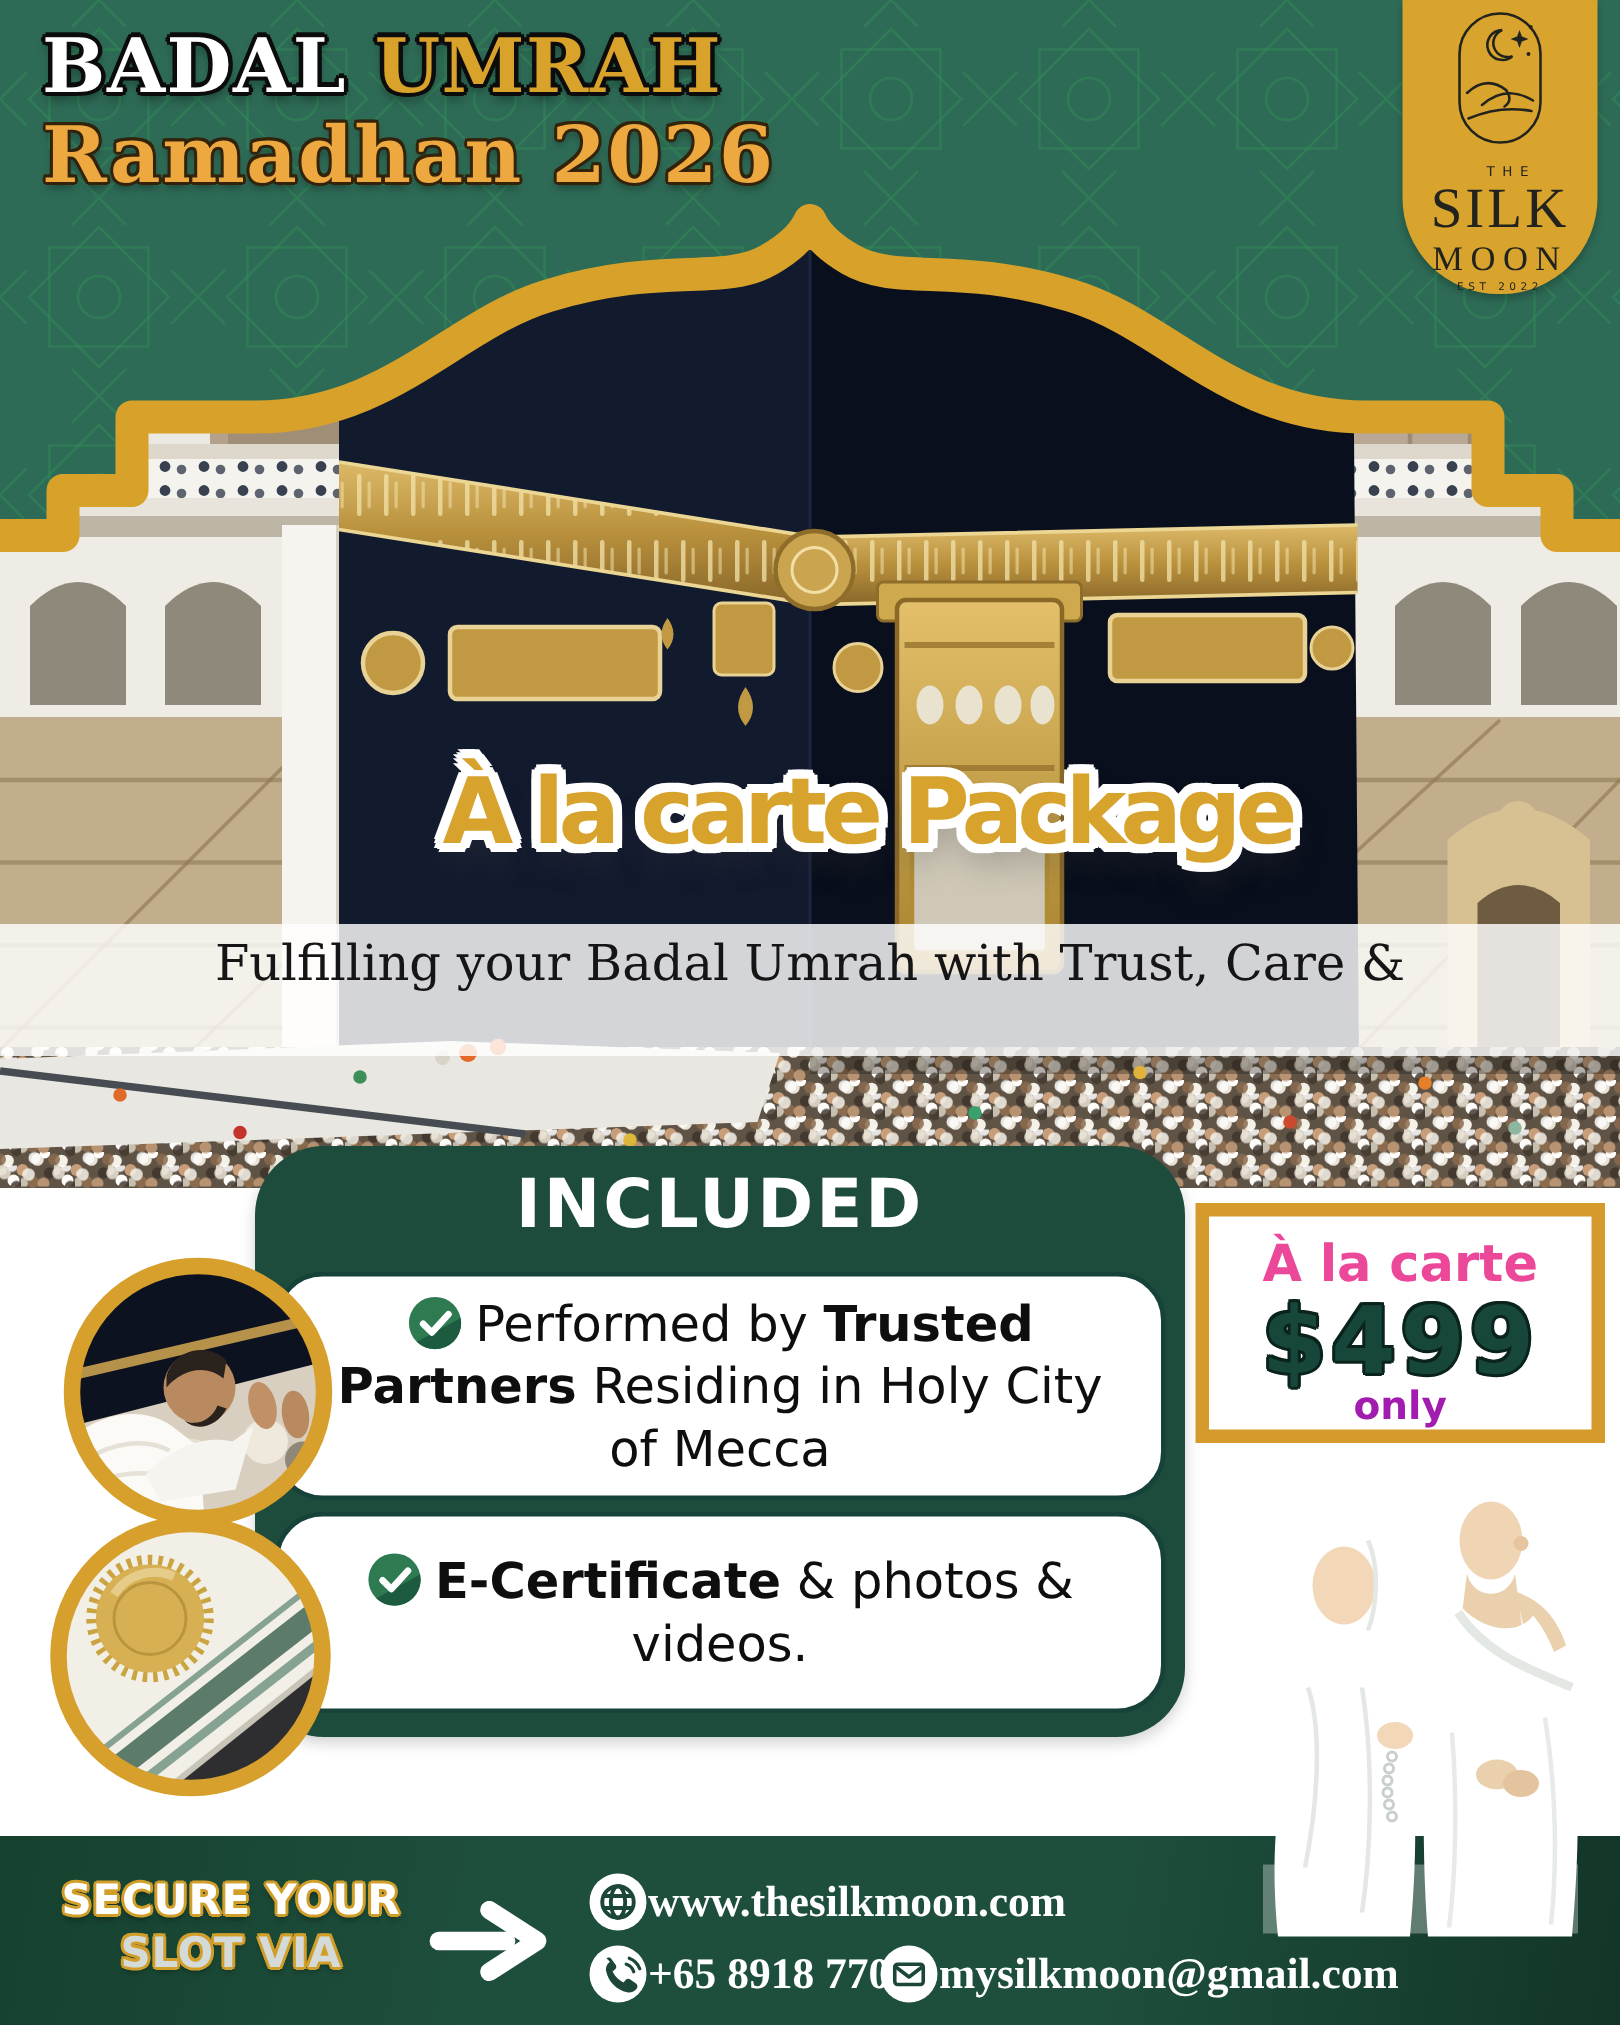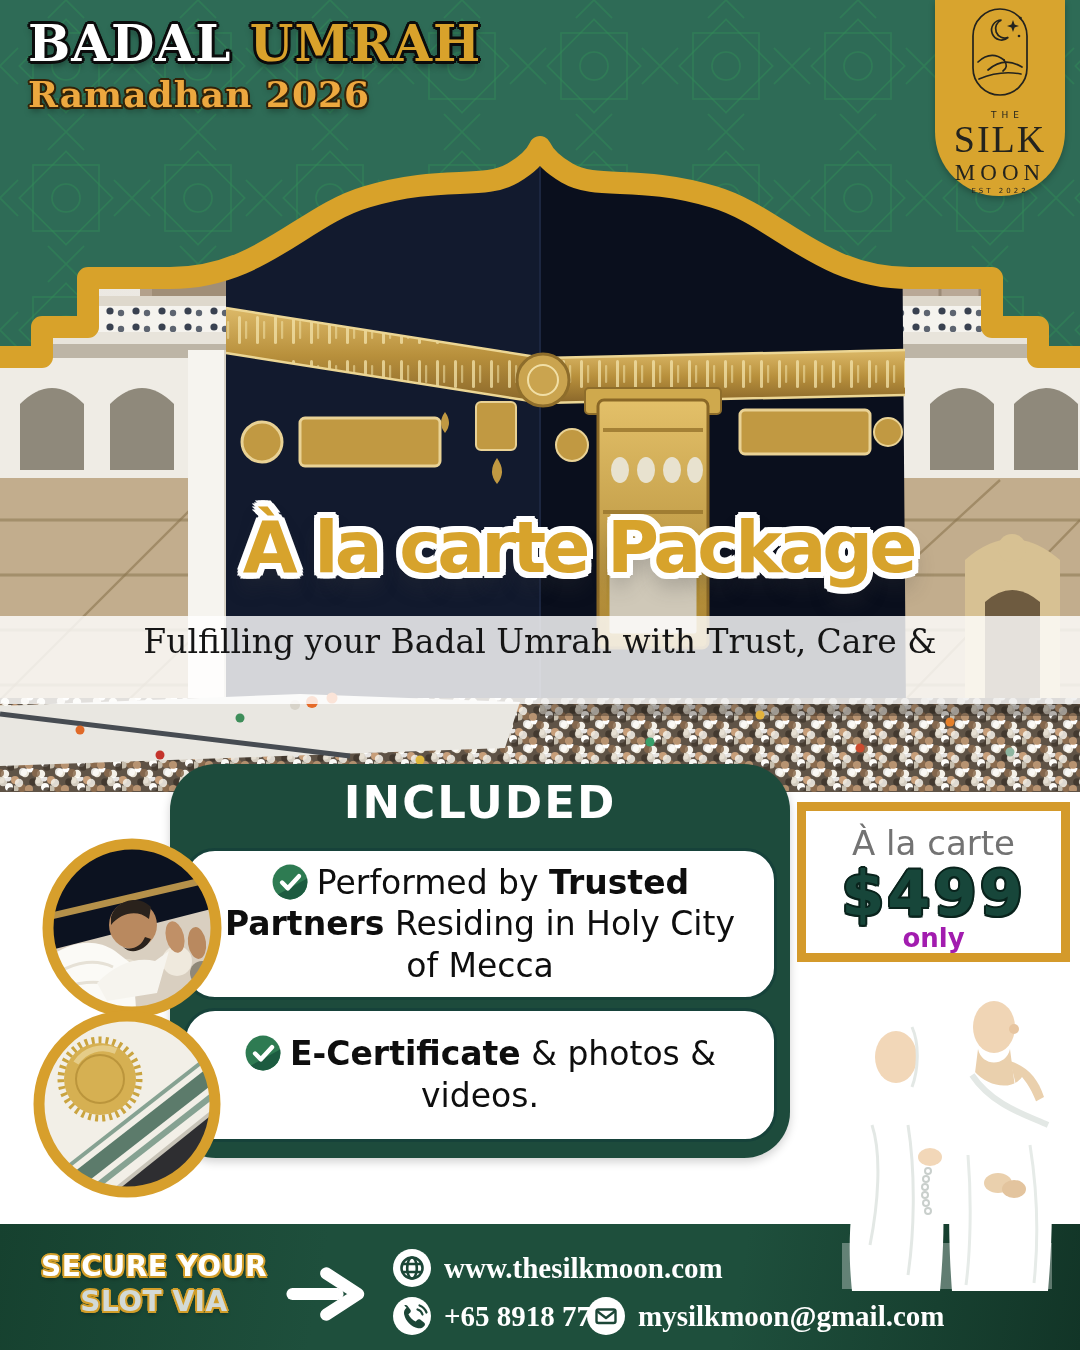--- a/index.html
+++ b/index.html
@@ -10,37 +10,37 @@
   
   .title-block{left:28px;top:18px;z-index:5;}
   .title-line{font-family:"DejaVu Serif","Liberation Serif",serif;font-weight:bold;
               font-size:50px;line-height:1.02;letter-spacing:1px;
               text-shadow:-3px 0 #0c0c0c,3px 0 #0c0c0c,0 -3px #0c0c0c,0 3px #0c0c0c,
                           -2px -2px #0c0c0c,2px -2px #0c0c0c,-2px 2px #0c0c0c,2px 2px #0c0c0c,
                           0 5px 7px rgba(0,0,0,.45);}
   .title-primary{color:#ffffff;}
   .title-secondary{color:#D9A22B;}
   .title-sub{margin-top:4px;font-family:"DejaVu Serif","Liberation Serif",serif;font-weight:bold;
-             font-size:36px;color:#EDA83F;letter-spacing:1px;
+             font-size:52px;color:#EDA83F;letter-spacing:1px;
              text-shadow:-2px 0 #32230a,2px 0 #32230a,0 -2px #32230a,0 2px #32230a,
                          -1.5px -1.5px #32230a,1.5px -1.5px #32230a,-1.5px 1.5px #32230a,1.5px 1.5px #32230a,
                          0 4px 6px rgba(0,0,0,.35);}
 
   
   .badge{left:935px;top:0;width:130px;height:196px;background:#D8A42E;
          border-radius:0 0 64px 64px;z-index:6;text-align:center;padding-top:6px;box-sizing:border-box;
          box-shadow:0 3px 6px rgba(0,0,0,.25);}
   .badge .b-the{font-size:9px;letter-spacing:5px;color:#23231e;margin-top:2px;margin-left:15px;}
   .badge .b-silk{font-family:"Liberation Serif",serif;font-size:38px;letter-spacing:2px;color:#23231e;line-height:1.05;}
   .badge .b-moon{font-family:"Liberation Serif",serif;font-size:23px;letter-spacing:5px;color:#23231e;line-height:1.1;}
   .badge .b-est{font-size:7px;letter-spacing:3px;color:#23231e;margin-top:2px;}
 
   
   .headline{left:0;top:506px;width:1080px;z-index:4;text-align:center;padding-left:76px;box-sizing:border-box;
-            font-weight:bold;font-size:71px;letter-spacing:-4px;color:#D7A32C;white-space:nowrap;
+            font-weight:bold;font-size:61px;letter-spacing:-4px;color:#D7A32C;white-space:nowrap;
             text-shadow:-6px 0 #fff,6px 0 #fff,0 -6px #fff,0 6px #fff,
                         -4px -4px #fff,4px -4px #fff,-4px 4px #fff,4px 4px #fff,
                         -6px -3px #fff,6px -3px #fff,-6px 3px #fff,6px 3px #fff,
                         -3px -6px #fff,3px -6px #fff,-3px 6px #fff,3px 6px #fff,
                         0 14px 20px rgba(60,60,60,.35);}
   .tagline{left:0;width:1080px;z-index:4;text-align:center;
            font-family:"DejaVu Serif","Liberation Serif",serif;font-weight:normal;
            font-size:33px;color:#151515;line-height:1.1;}
   .tl1{top:624px;} .tl2{top:664px;}
 
@@ -52,40 +52,40 @@
   .inc-card{position:absolute;left:13px;right:13px;background:#fff;border:3px solid #16423a;
             border-radius:32px;display:flex;align-items:center;justify-content:center;
             text-align:center;padding:6px 22px;box-sizing:border-box;color:#0e0e0e;
             font-size:33px;line-height:1.26;}
   .card1{top:84px;height:152px;} .card2{top:244px;height:134px;}
   .check{display:inline-block;width:38px;height:38px;vertical-align:-7px;margin-right:8px;}
 
   
   .price-box{left:797px;top:802px;width:273px;height:160px;background:#fff;border:9px solid #D49A2B;
              box-sizing:border-box;z-index:5;text-align:center;}
-  .price-label{margin-top:12px;font-weight:normal;font-size:34px;color:#737373;}
+  .price-label{margin-top:12px;font-weight:bold;font-size:34px;color:#ec4899;}
   .price-amount{font-weight:bold;font-size:62px;letter-spacing:3px;color:#17463A;line-height:1.0;
                 text-shadow:-2px 0 #0a241d,2px 0 #0a241d,0 -2px #0a241d,0 2px #0a241d,
                             -1.5px -1.5px #0a241d,1.5px -1.5px #0a241d,-1.5px 1.5px #0a241d,1.5px 1.5px #0a241d;}
   .price-only{font-weight:bold;font-size:26px;color:#a21caf;line-height:1.0;margin-top:0;}
 
   
   .footer{left:0;top:1224px;width:1080px;height:126px;z-index:2;
           background:linear-gradient(100deg,#16412f 0%,#1e4f3c 30%,#1e4f3c 68%,#123527 100%);}
   .cta{left:28px;top:1250px;width:252px;text-align:center;z-index:3;font-weight:bold;letter-spacing:.5px;}
   .cta-l1{font-size:28px;color:#ffffff;
           text-shadow:-2px 0 #D29E2A,2px 0 #D29E2A,0 -2px #D29E2A,0 2px #D29E2A,
                       -1.5px -1.5px #D29E2A,1.5px -1.5px #D29E2A,-1.5px 1.5px #D29E2A,1.5px 1.5px #D29E2A,
                       0 3px 4px rgba(0,0,0,.4);}
   .cta-l2{font-size:28px;color:#d3dad7;margin-top:2px;
           text-shadow:-2px 0 #D29E2A,2px 0 #D29E2A,0 -2px #D29E2A,0 2px #D29E2A,
                       -1.5px -1.5px #D29E2A,1.5px -1.5px #D29E2A,-1.5px 1.5px #D29E2A,1.5px 1.5px #D29E2A,
                       0 3px 4px rgba(0,0,0,.4);}
   .arrow{left:284px;top:1264px;z-index:3;}
-  .contact-row{position:absolute;display:flex;align-items:center;gap:12px;z-index:3;color:#fff;
+  .contact-row{position:absolute;display:flex;align-items:center;z-index:3;color:#fff;
                font-family:"Liberation Serif",serif;font-weight:bold;}
   .c-web{left:392px;top:1248px;font-size:29px;}
   .c-phone{left:392px;top:1296px;font-size:29px;}
   .c-mail{left:586px;top:1296px;font-size:29px;}
 
   .pilgrims{left:812px;top:975px;z-index:4;}
   .circ{z-index:6;}
 </style>
 </head>
 <body>

